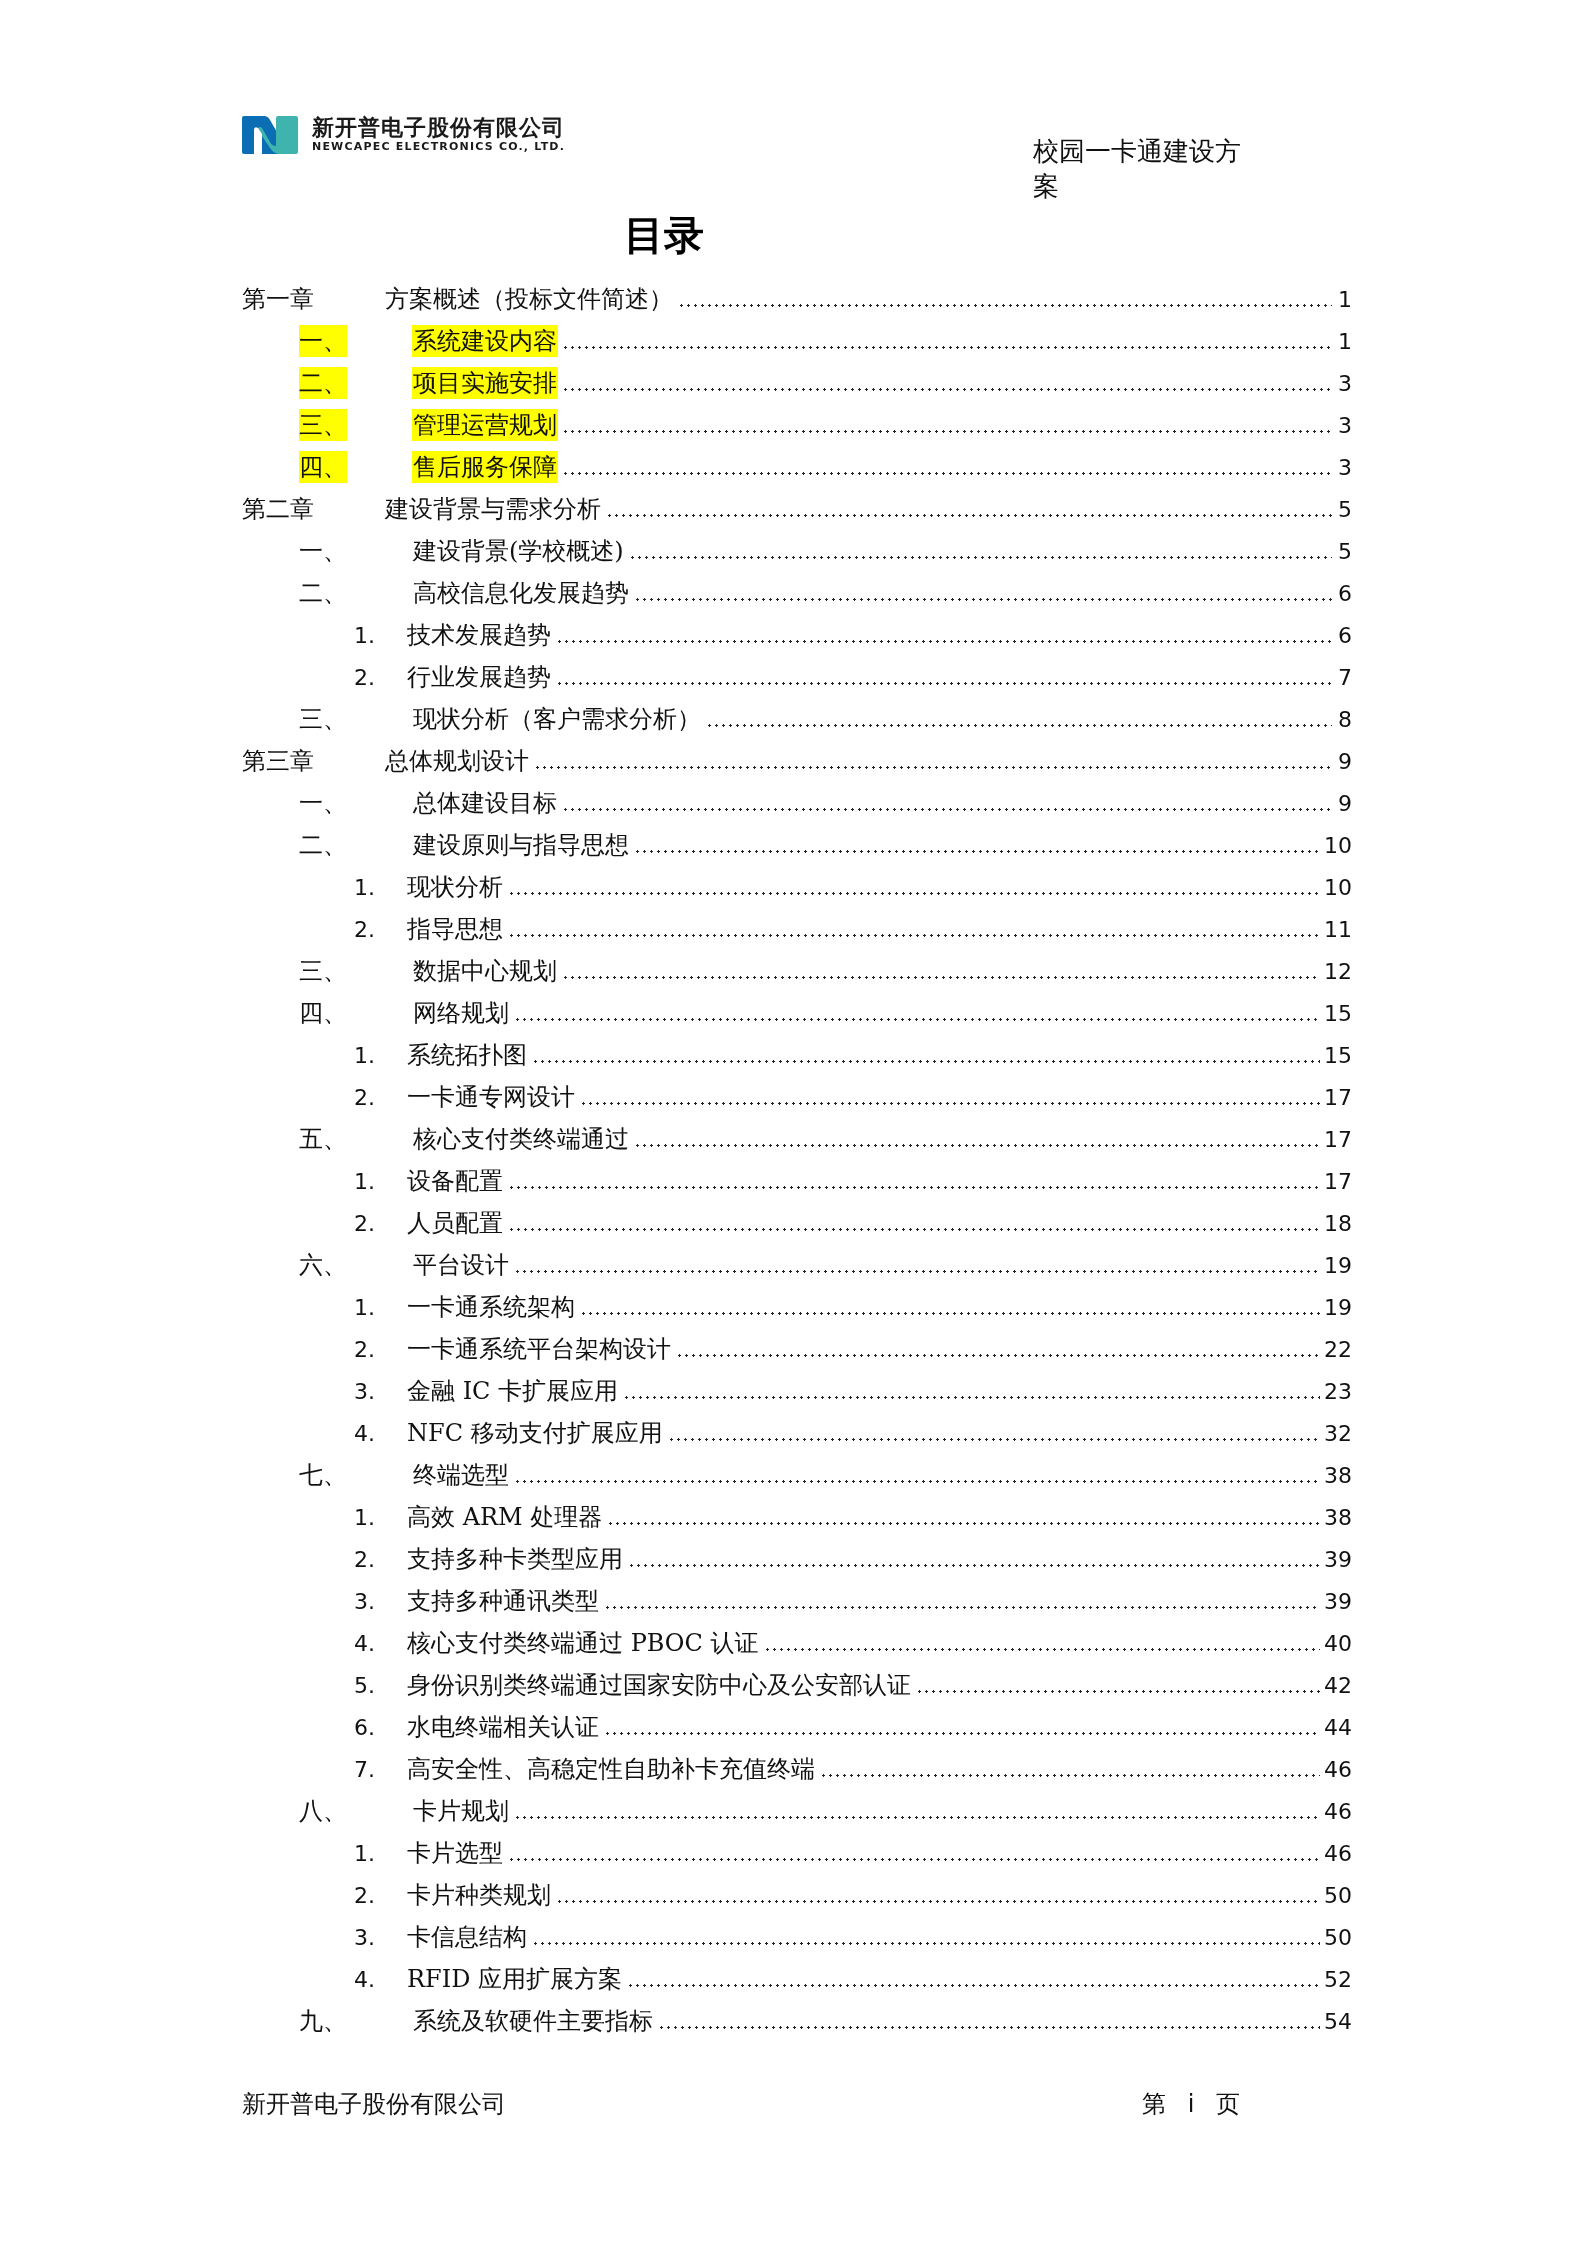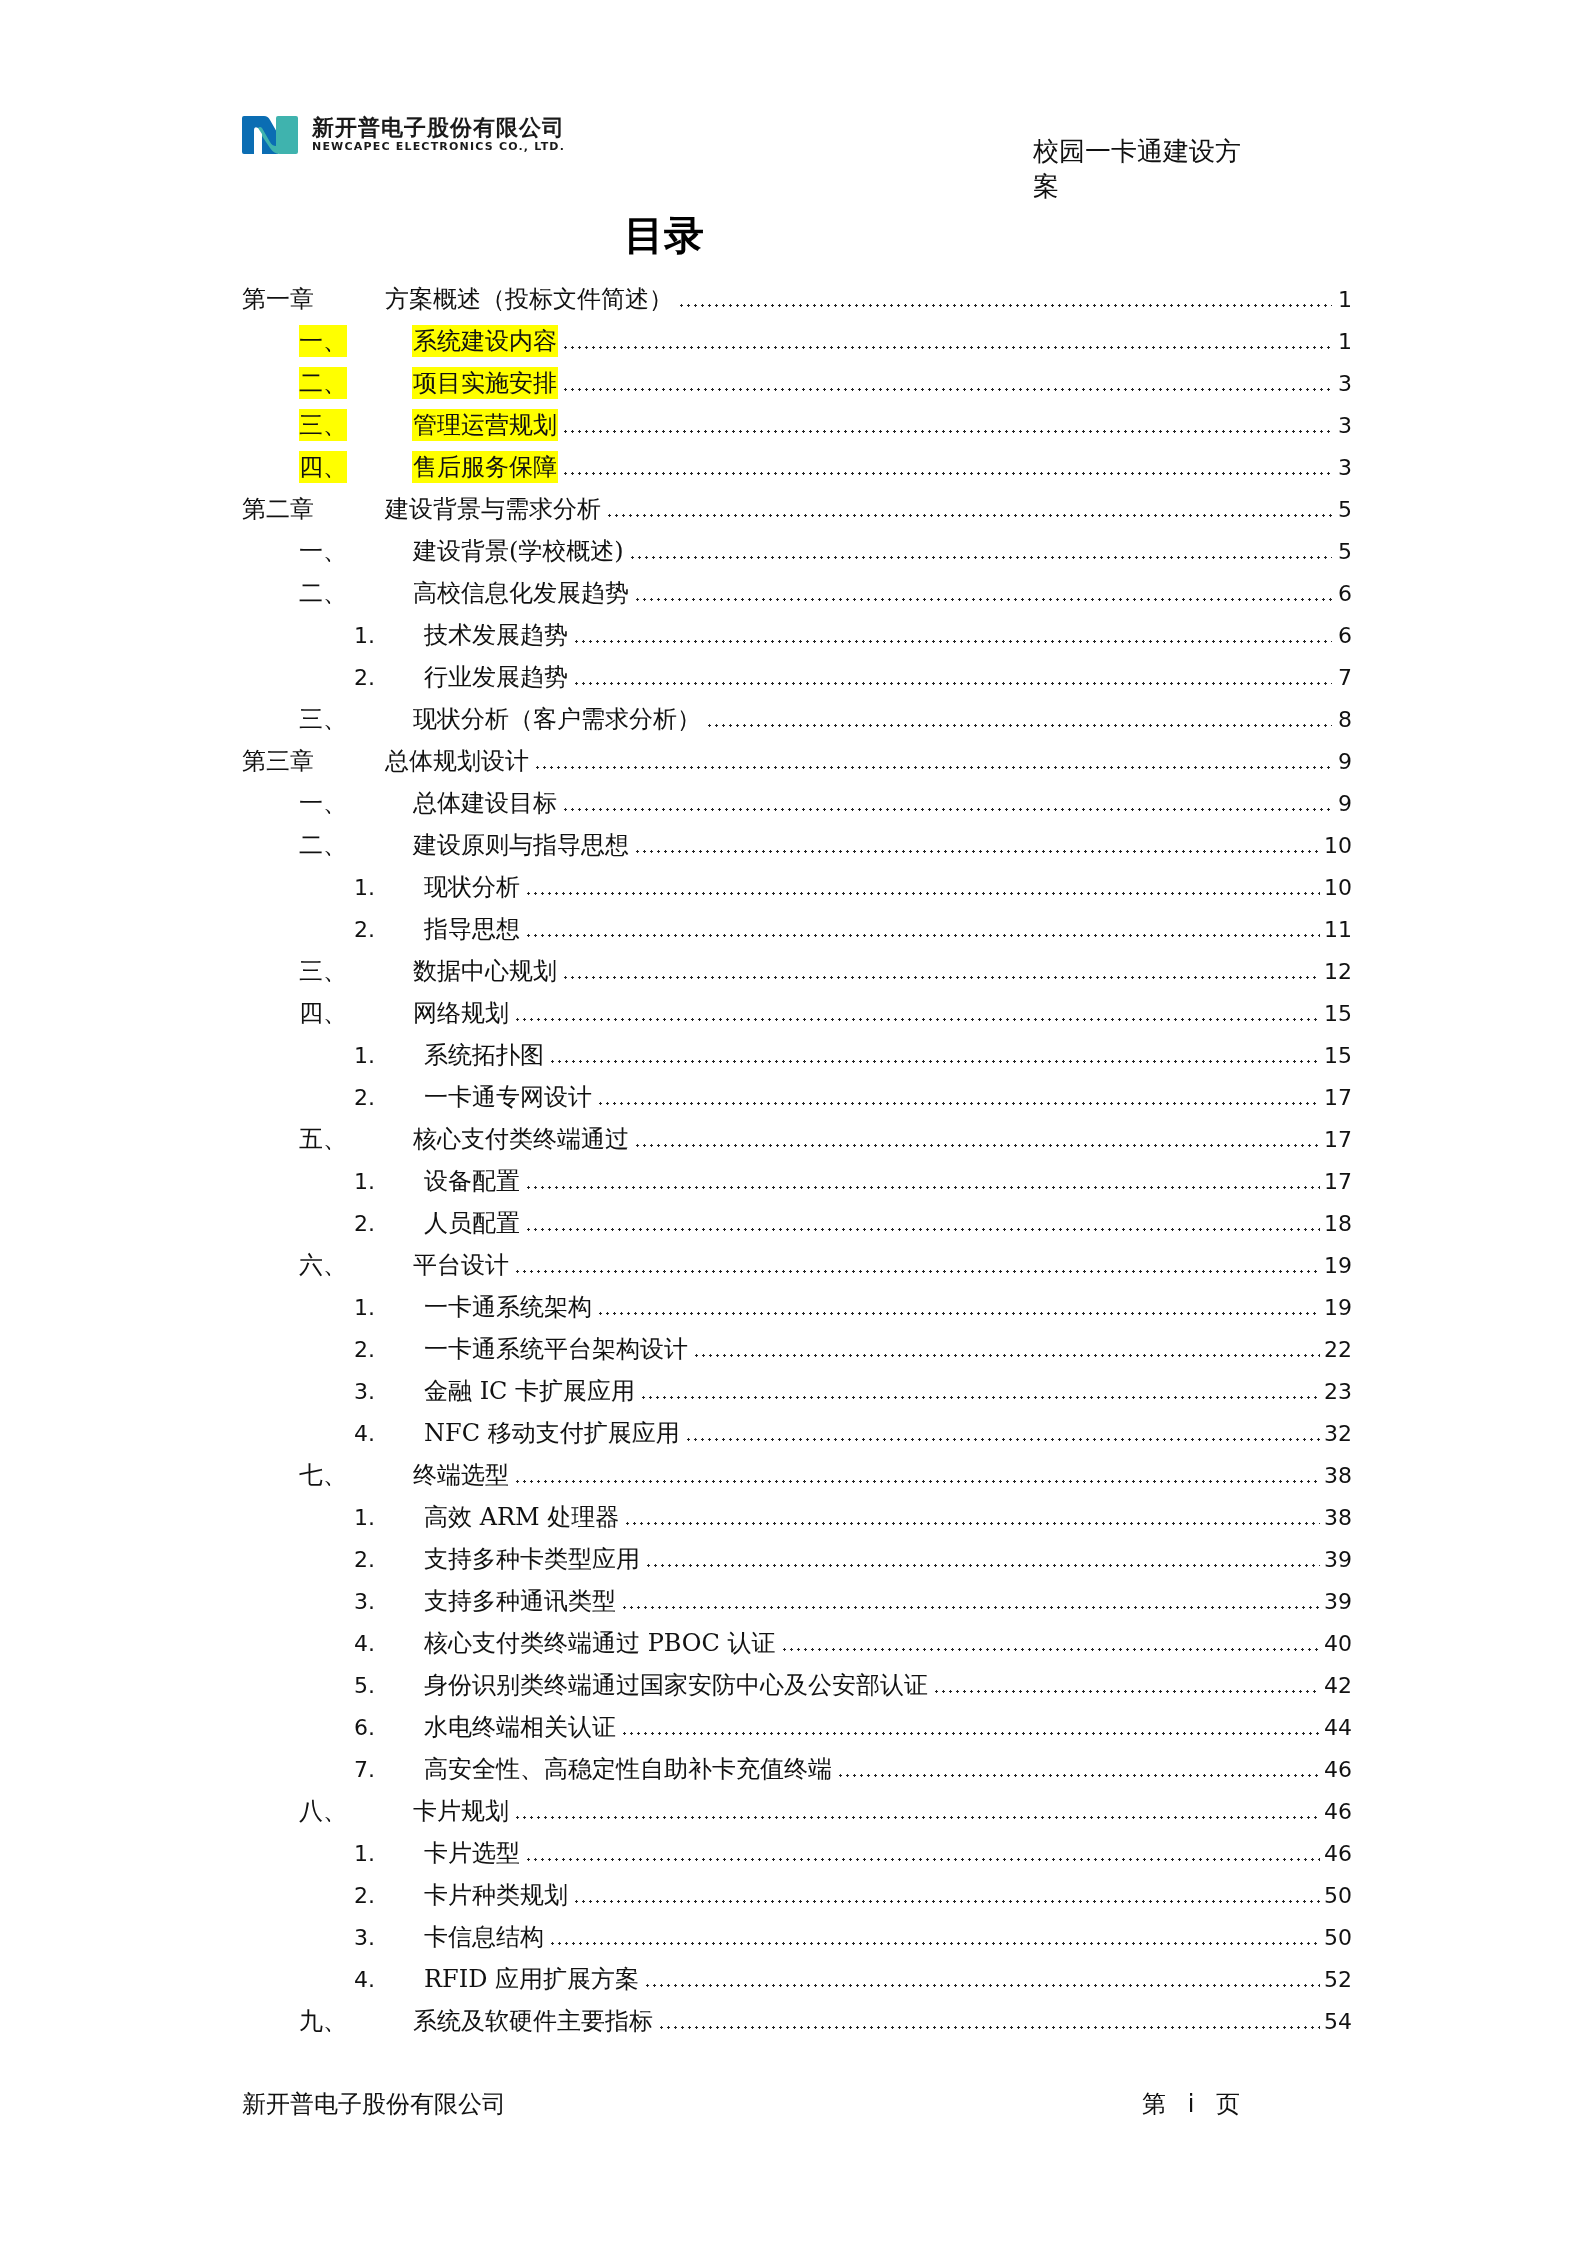--- a/index.html
+++ b/index.html
@@ -26,21 +26,21 @@
   .dots { flex: 1; height: 3px; margin: 12px 4px 0 4px;
           background-image: radial-gradient(circle, #222 1.1px, transparent 1.3px);
           background-size: 7px 3px; background-repeat: repeat-x; }
   .page { min-width: 16px; text-align: right; font-family: "DejaVu Sans", "Liberation Sans", sans-serif;
           font-size: 22px; }
   .lvl1 .num { left: 0; }
   .lvl1 .title-wrap { left: 142px; }
   .lvl2 .num { left: 57px; }
   .lvl2 .title-wrap { left: 170px; }
   .lvl3 .num { left: 112px; font-family: "DejaVu Sans", "Liberation Sans", sans-serif; font-size: 22px; }
-  .lvl3 .title-wrap { left: 181px; justify-content: space-between; }
+  .lvl3 .title-wrap { left: 164px; justify-content: space-between; }
   .hl { background: #ffff00; }
   .footer { position: absolute; top: 2088px; left: 242px; width: 1005px; font-size: 24px;
             font-family: "DejaVu Sans", "Liberation Sans", sans-serif; }
   .footer-left { position: absolute; left: 0; top: 0; }
   .footer-right { position: absolute; left: 900px; top: 0; word-spacing: 14px; }
 </style>
 </head>
 <body>
 
 <div class="header">

